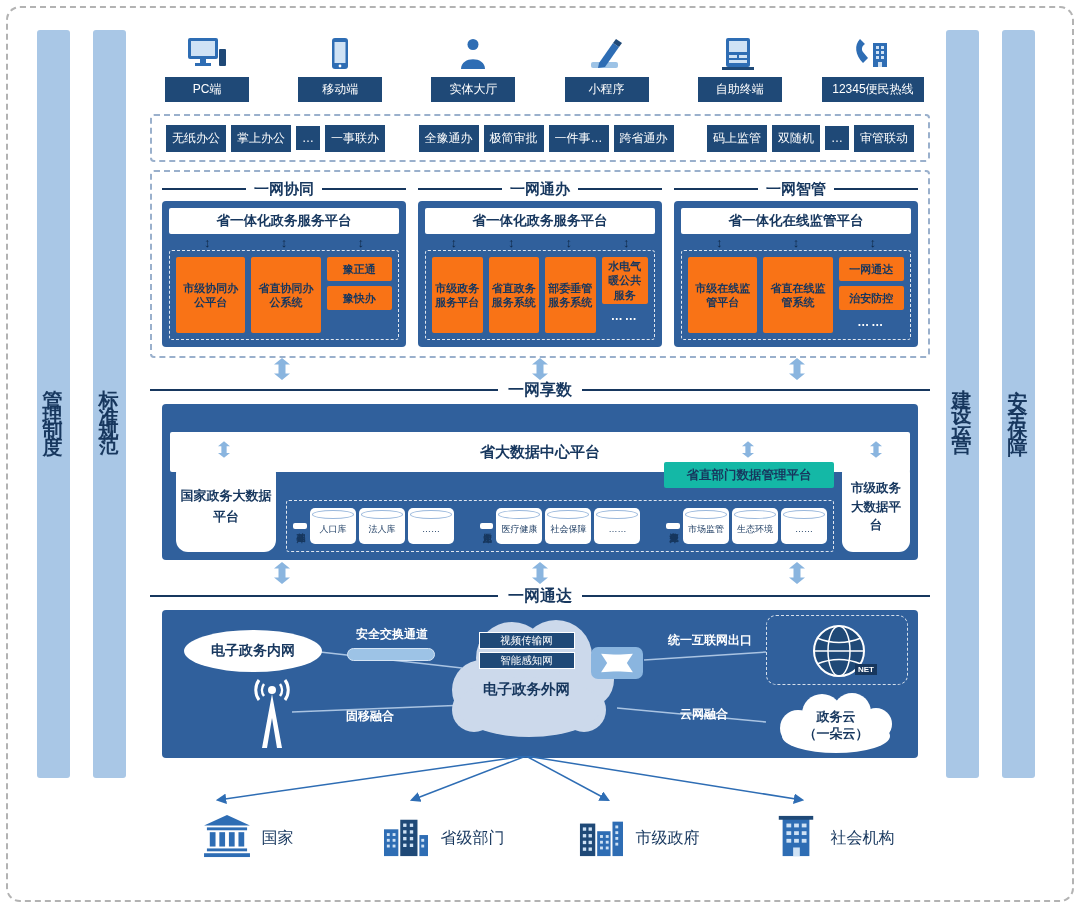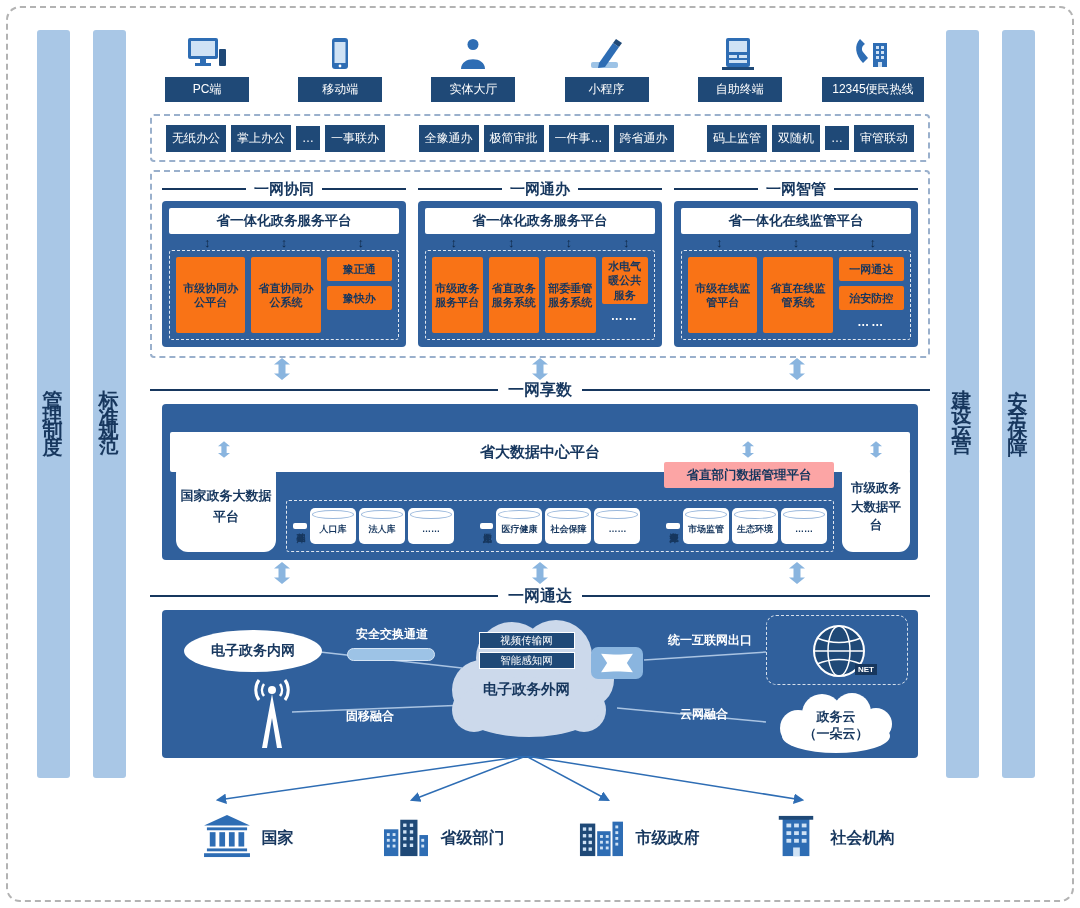--- a/index.html
+++ b/index.html
@@ -65,34 +65,34 @@
   .data-box { position:absolute; left:162px; top:404px; width:756px; height:156px; background:var(--panel-blue);
               border-radius:4px; }
   .data-box .pbar.main { position:absolute; left:8px; right:8px; top:8px; height:40px; font-size:15px;margin-top:20px; }
   .nat-box { position:absolute; left:14px; top:58px; width:100px; height:90px; background:#fff; border-radius:12px;
              display:flex; align-items:center; justify-content:center; text-align:center; font-weight:bold;
              font-size:13px; color:var(--navy); padding:4px; line-height:1.6; }
   .func-grid { position:absolute; left:124px; top:44px; width:372px; display:grid;
                grid-template-columns:repeat(3,1fr); gap:5px 6px; }
   .func { background:#fff; height:22px; display:flex; align-items:center; justify-content:center;
           font-size:12px; font-weight:bold; color:var(--navy); border-radius:2px; }
-  .dept-box { position:absolute; left:502px; top:58px; width:170px; height:26px; background:#fca5a5; border-radius:2px;
+  .dept-box { position:absolute; left:502px; top:58px; width:170px; height:26px; background:#14b8a6; border-radius:2px;
               display:flex; align-items:center; justify-content:center; font-size:12.5px; font-weight:bold;
               color:var(--navy); }
   .mun-box { position:absolute; left:680px; top:58px; width:68px; height:90px; background:#fff; border-radius:11px;
              display:flex; align-items:center; justify-content:center; text-align:center; font-weight:bold;
              font-size:12.5px; color:var(--navy); padding:3px; line-height:1.5; }
   .db-area { position:absolute; left:124px; top:96px; width:548px; height:52px;
              border:1.5px dashed rgba(255,255,255,.85); border-radius:3px; display:flex; align-items:center;
              justify-content:space-between; padding:3px 6px; }
   .db-group { display:flex; align-items:center; gap:3px; }
   .db-cat { writing-mode:vertical-rl; text-orientation:upright; background:#fff; color:var(--navy);
             font-size:9px; font-weight:bold; line-height:1.1; padding:3px 2px; border-radius:2px; max-height:44px; }
   .cyl { position:relative; width:46px; height:36px; background:#fff; border-radius:5px; display:flex;
-         align-items:center; justify-content:center; text-align:center; font-size:9px; font-weight:bold;
+         align-items:center; justify-content:center; text-align:center; font-size:9px; font-weight:normal;
          color:var(--navy); line-height:1.15; padding-top:7px; }
   .cyl::before { content:""; position:absolute; top:2px; left:2px; right:2px; height:7px; border-radius:50%;
                  border:1px solid #9ab8dc; }
 
   
   .net-box { position:absolute; left:162px; top:610px; width:756px; height:148px; background:var(--panel-blue);
              border-radius:4px; }
   .net-lines { position:absolute; inset:0; }
   .intranet { position:absolute; left:22px; top:20px; width:138px; height:42px; background:#fff; border-radius:50%;
               display:flex; align-items:center; justify-content:center; font-weight:bold; font-size:14px;
@@ -116,21 +116,21 @@
   .gov-cloud { position:absolute; left:602px; top:80px; width:144px; height:66px; }
   .gov-cloud-text { position:absolute; inset:0; display:flex; flex-direction:column; align-items:center;
                     justify-content:center; color:var(--navy); font-weight:bold; font-size:13px;
                     line-height:1.3; padding-top:6px; }
   .antenna { position:absolute; left:84px; top:68px; }
 
   
   .radiate { position:absolute; left:150px; top:756px; }
   .destinations { position:absolute; left:150px; top:800px; width:780px; height:76px; display:flex; }
   .dest { flex:1; display:flex; align-items:center; justify-content:center; gap:10px; }
-  .dest-label { font-size:16px; font-weight:bold; color:var(--navy); }
+  .dest-label { font-size:16px; font-weight:normal; color:var(--navy); }
 </style>
 </head>
 <body>
 
 <div class="canvas" style="--sidebar-blue: #a9c7e6; --panel-blue: #30609c; --navy: #17375e; --tag-navy: #1f4977; --arrow-blue: #8ab5df; --cloud-gray: #ccd9eb; --line-blue: #aac4e2;">
   <div class="outer-border"></div>
 
   <div class="vbar" style="left:37px">
     <span class="vtext">管理制度</span>
   </div>

